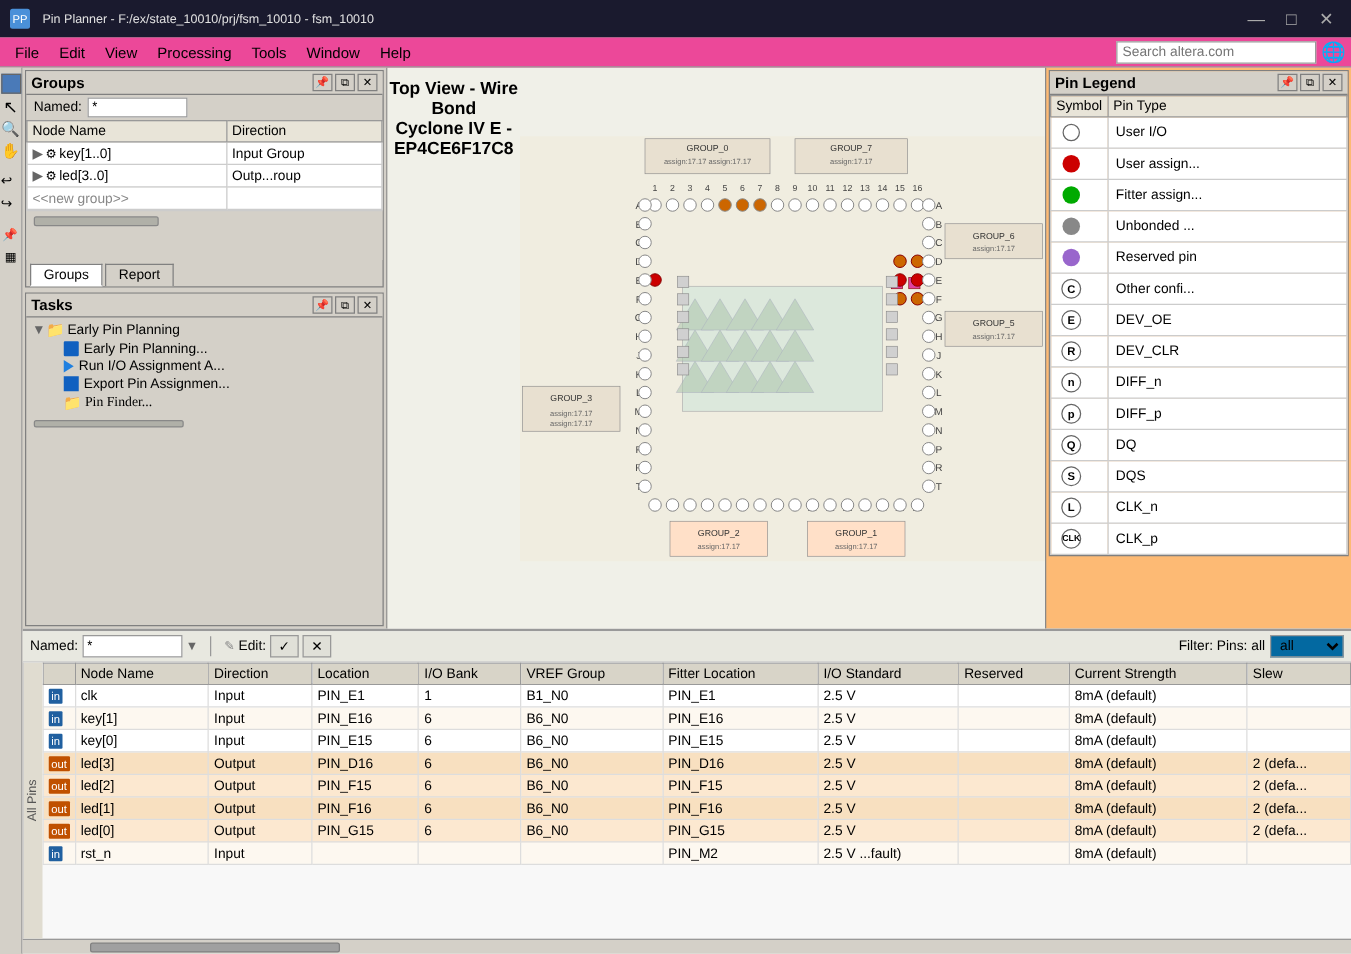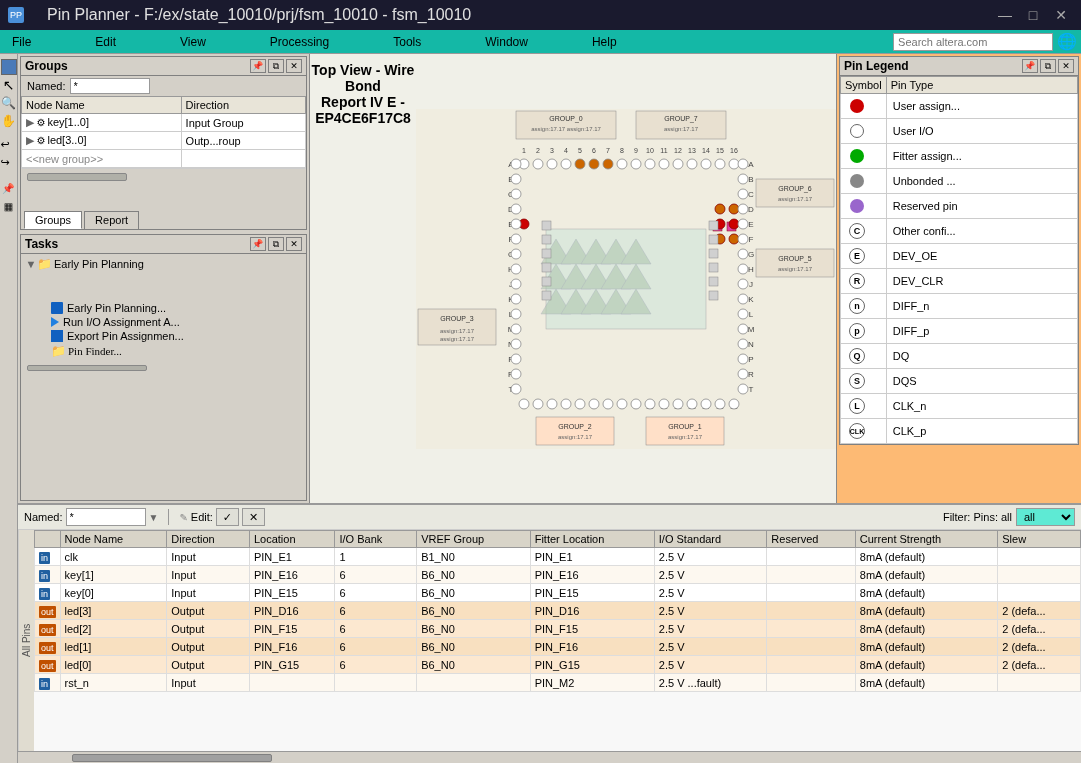--- a/index.html
+++ b/index.html
@@ -1,27 +1,27 @@
 <!DOCTYPE html>
 <html><head>
   <meta charset="utf-8">
   <style>
     * { box-sizing: border-box; margin: 0; padding: 0; }
     body { font-family: 'Segoe UI', Arial, sans-serif; font-size: 11px; background: #d4d0c8; overflow: hidden; width: 1081px; height: 763px; }
 
     
     .title-bar { display: flex; align-items: center; background: #1a1a2e; color: white; height: 30px; padding: 0 8px; justify-content: space-between; }
-    .title-bar-left { display: flex; align-items: center; gap: 23px; }
+    .title-bar-left { display: flex; align-items: center; gap: 10px; }
     .title-bar-icon { width: 16px; height: 16px; background: #4a90d9; border-radius: 2px; display: flex; align-items: center; justify-content: center; font-size: 9px; color: white; }
-    .title-text { font-size: 16px; color: #e0e0e0; }
+    .title-text { font-size: 10px; color: #e0e0e0; }
     .title-controls { display: flex; gap: 4px; }
     .title-btn { width: 24px; height: 20px; background: transparent; border: none; color: #aaa; cursor: pointer; font-size: 14px; display: flex; align-items: center; justify-content: center; }
 
     
-    .menu-bar { display: flex; align-items: center; background: #14b8a6; height: 24px; padding: 0 4px; border-bottom: 1px solid #999; gap: 48px; }
+    .menu-bar { display: flex; align-items: center; background: #ec4899; height: 24px; padding: 0 4px; border-bottom: 1px solid #999; }
     .menu-item { padding: 2px 8px; cursor: pointer; font-size: 12px; color: #000; }
     .search-bar { margin-left: auto; display: flex; align-items: center; }
     .search-input { width: 160px; height: 18px; border: 1px solid #999; padding: 0 4px; font-size: 11px; }
     .panel-header { background: #d4d0c8; display: flex; align-items: center; justify-content: space-between; padding: 2px 4px; border-bottom: 1px solid #808080; font-weight: bold; font-size: 12px; }
     .panel-header-controls { display: flex; gap: 2px; }
     .panel-ctrl-btn { width: 16px; height: 14px; background: #d4d0c8; border: 1px solid #808080; cursor: pointer; font-size: 9px; display: flex; align-items: center; justify-content: center; }
 
     .named-row { display: flex; align-items: center; padding: 2px 6px; font-size: 11px; }
     .named-label { margin-right: 4px; }
     .named-value { border: 1px solid #999; background: white; padding: 0 3px; width: 80px; font-size: 11px; height: 16px; }
@@ -49,21 +49,21 @@
     .sym-circle-gray { width: 14px; height: 14px; border-radius: 50%; background: #888; }
     .sym-circle-purple { width: 14px; height: 14px; border-radius: 50%; background: #9966cc; }
     .sym-letter { width: 16px; height: 16px; border-radius: 50%; border: 1px solid #666; display: flex; align-items: center; justify-content: center; font-size: 9px; font-weight: bold; }
 
     
     .bottom-panel { height: 260px; background: #f8f8f8; border-top: 2px solid #999; display: flex; flex-direction: column; }
     .bottom-toolbar { display: flex; align-items: center; padding: 3px 6px; background: #e8e8e0; border-bottom: 1px solid #ccc; gap: 6px; }
     .toolbar-group { display: flex; align-items: center; gap: 3px; }
     .tb-label { font-size: 11px; }
     .tb-input { border: 1px solid #999; height: 18px; padding: 0 3px; font-size: 11px; width: 80px; background: white; }
-    .tb-select { border: 1px solid #999; height: 18px; padding: 0 3px; font-size: 11px; background: #5eead4; }
+    .tb-select { border: 1px solid #999; height: 18px; padding: 0 3px; font-size: 11px; background: #0369a1; }
     .tb-btn { height: 18px; padding: 0 6px; border: 1px solid #999; background: #e0e0d8; font-size: 11px; cursor: pointer; }
     .filter-group { margin-left: auto; display: flex; align-items: center; gap: 4px; }
     .pin-table { width: 100%; border-collapse: collapse; font-size: 11px; }
     .pin-table th { background: #d8d4c8; border: 1px solid #999; padding: 2px 4px; text-align: left; font-weight: normal; position: sticky; top: 0; white-space: nowrap; cursor: pointer; }
     .pin-table td { border: 1px solid #ddd; padding: 1px 4px; height: 18px; white-space: nowrap; }
     .pin-table tr:nth-child(even) td { background: #fdf8f0; }
     .pin-table tr:nth-child(odd) td { background: #ffffff; }
     .pin-table tr.output-row td { background: #fce8d0; }
     .pin-table tr.output-row:nth-child(even) td { background: #f8e0c0; }
 
@@ -175,21 +175,21 @@
               <button class="panel-ctrl-btn">⧉</button>
               <button class="panel-ctrl-btn">✕</button>
             </div>
           </div>
           <div class="tasks-tree">
             <div class="tree-item">
               <span class="tree-expand">▼</span>
               <span class="folder-icon">📁</span>
               <span style="margin-left:2px;">Early Pin Planning</span>
             </div>
-            <div class="tree-item" style="padding-left:16px;margin-top:29px;">
+            <div class="tree-item" style="padding-left:16px;">
               <span style="width:12px;"></span>
               <div class="task-icon-blue" style="width:12px;height:12px;background:#1060c0;display:inline-block;margin-right:4px;"></div>
               <span>Early Pin Planning...</span>
             </div>
             <div class="tree-item" style="padding-left:16px;">
               <span style="width:12px;"></span>
               <div style="display:inline-block;width:0;height:0;border-top:5px solid transparent;border-bottom:5px solid transparent;border-left:8px solid #2080e0;margin-right:4px;"></div>
               <span>Run I/O Assignment A...</span>
             </div>
             <div class="tree-item" style="padding-left:16px;">
@@ -203,21 +203,21 @@
               <span style="margin-left:2px;font-family:Liberation Serif, serif;">Pin Finder...</span>
             </div>
           </div>
           <div style="margin:4px 6px; height:6px; background:#b0b0a8; border:1px solid #888; border-radius:2px; width:120px;"></div>
         </div>
       </div>
 
       <div style="flex:1; background:#f0f0e8; display:flex; flex-direction:row; position:relative; overflow:hidden;">
         <div style="text-align:center; padding-top:8px;">
           <div style="font-size:14px; font-weight:bold;">Top View - Wire Bond</div>
-          <div style="font-size:14px; font-weight:bold;">Report IV E - EP4CE6F17C8</div>
+          <div style="font-size:14px; font-weight:bold;">Cyclone IV E - EP4CE6F17C8</div>
         </div>
 
         <div style="flex:1; display:flex; align-items:center; justify-content:center;">
           <svg width="420" height="340" viewBox="0 0 420 340" style="background:#f0ede0;">
 
             <rect x="100" y="2" width="100" height="28" fill="#e8e0d0" stroke="#888" stroke-width="0.5"></rect>
             <text x="150" y="12" font-size="7" text-anchor="middle" fill="#333">GROUP_0</text>
             <text x="150" y="22" font-size="6" text-anchor="middle" fill="#666">assign:17.17 assign:17.17</text>
 
             <rect x="220" y="2" width="90" height="28" fill="#e8e0d0" stroke="#888" stroke-width="0.5"></rect>
@@ -462,32 +462,32 @@
             <thead>
               <tr>
                 <th style="width:40px;">Symbol</th>
                 <th>Pin Type</th>
               </tr>
             </thead>
             <tbody>
               <tr>
                 <td>
                     <div class="legend-symbol">
+                      <div class="sym-circle-empty"></div>
+                    </div>
+                  </td>
+                <td>User I/O</td>
+              </tr>
+              <tr>
+                <td>
+                    <div class="legend-symbol">
                       <div class="sym-circle-red"></div>
                     </div>
                   </td>
                 <td>User assign...</td>
-              </tr>
-              <tr>
-                <td>
-                    <div class="legend-symbol">
-                      <div class="sym-circle-empty"></div>
-                    </div>
-                  </td>
-                <td>User I/O</td>
               </tr>
               <tr>
                 <td>
                     <div class="legend-symbol">
                       <div class="sym-circle-green"></div>
                     </div>
                   </td>
                 <td>Fitter assign...</td>
               </tr>
               <tr>

